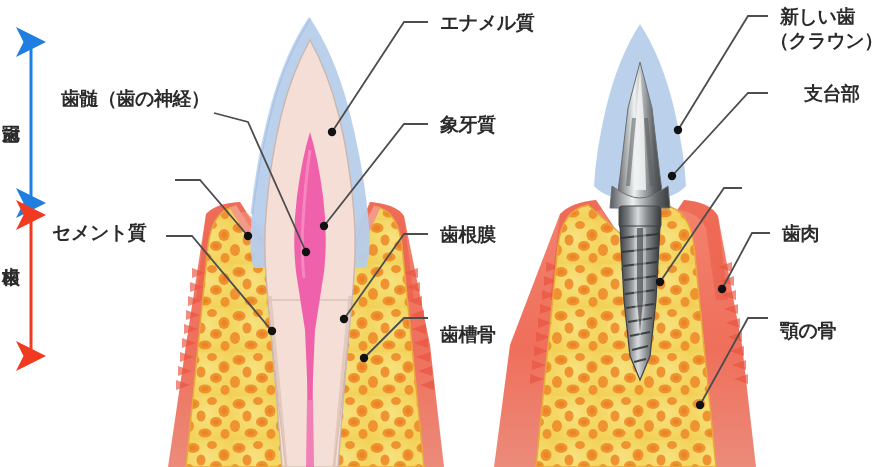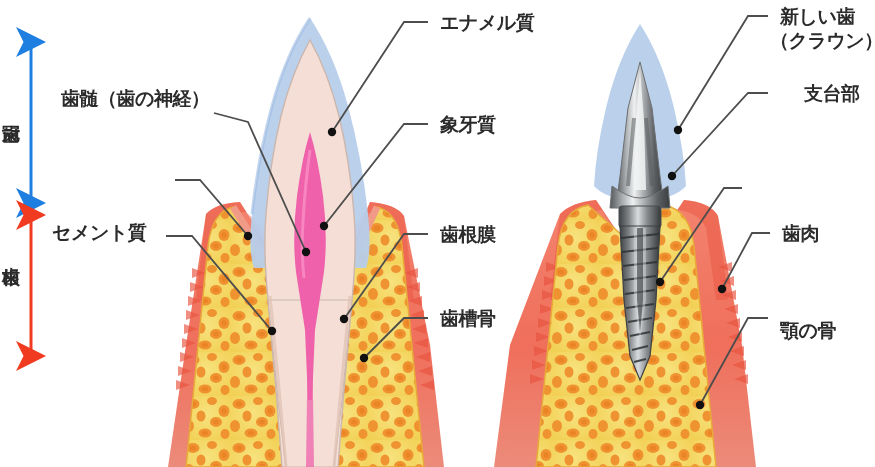--- a/index.html
+++ b/index.html
@@ -292,21 +292,21 @@
       <circle cx="700" cy="405" r="4.2"></circle>
     </g>
   </svg>
 
   <div class="lbl" style="left:48px; top:88px;margin-left:13px;">歯髄（歯の神経）</div>
   <div class="lbl" style="left:52px; top:222px;">セメント質</div>
 
   <div class="lbl lbl-r" style="left:440px; top:12px;">エナメル質</div>
   <div class="lbl lbl-r" style="left:440px; top:114px;">象牙質</div>
   <div class="lbl lbl-r" style="left:440px; top:224px;">歯根膜</div>
-  <div class="lbl lbl-r" style="left:440px; top:308px;">歯槽骨</div>
+  <div class="lbl lbl-r" style="left:440px; top:324px;">歯槽骨</div>
 
   <div class="lbl lbl-r" style="left:780px; top:6px;">新しい歯</div>
   <div class="lbl lbl-r" style="left:770px; top:30px;">（クラウン）</div>
   <div class="lbl lbl-r" style="left:804px; top:83px;">支台部</div>
   <div class="lbl lbl-r" style="left:782px; top:223px;">歯肉</div>
   <div class="lbl lbl-r" style="left:780px; top:308px;margin-top:12px;">顎の骨</div>
 
 </div>
 
 </body></html>

